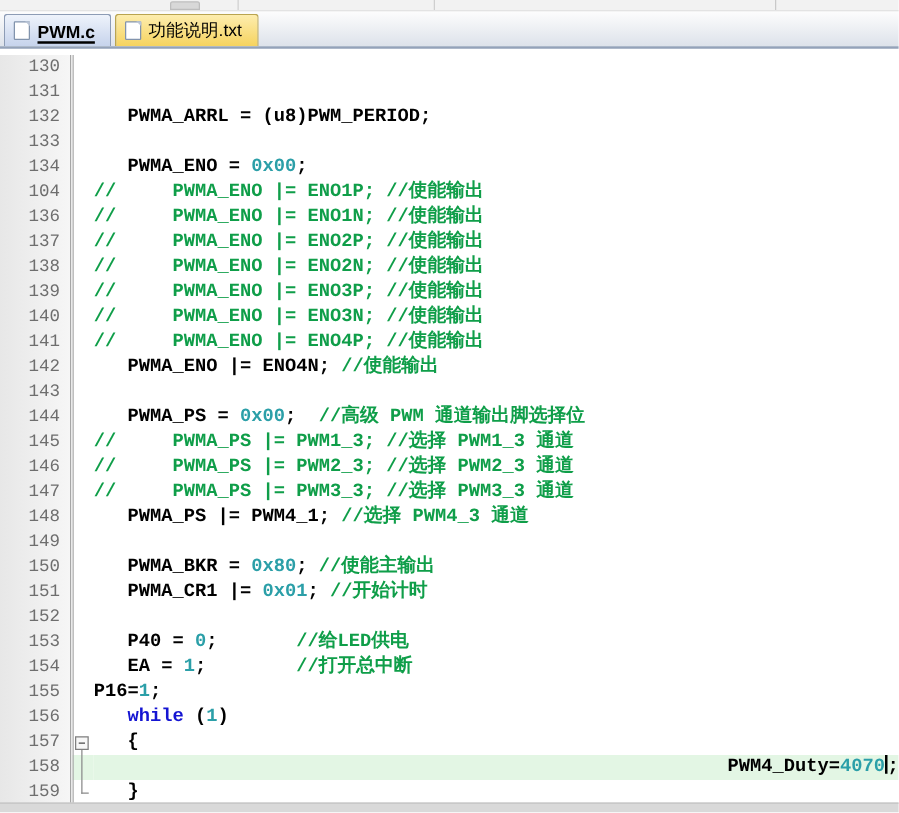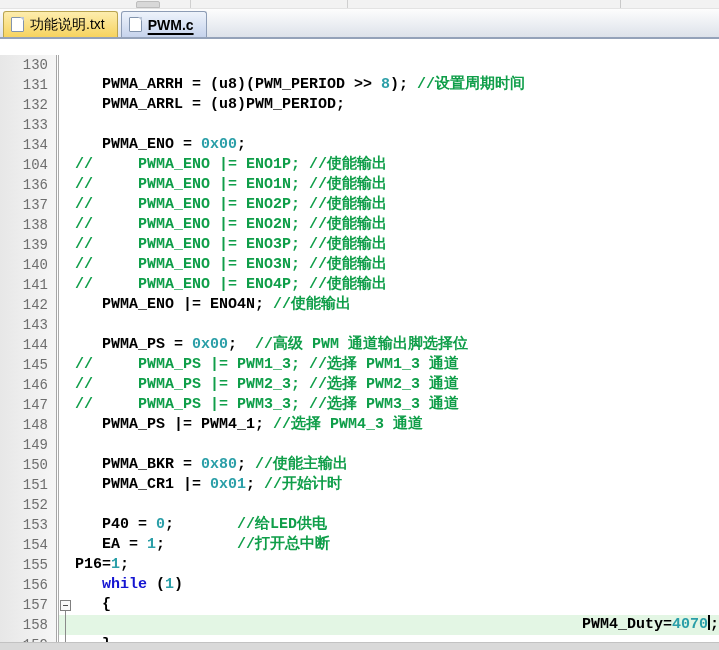--- a/index.html
+++ b/index.html
@@ -24,21 +24,21 @@
   .tab.blue { background:linear-gradient(#eef3fb,#c6d3ec); }
   .tab.blue .tablabel { font-weight:bold; text-decoration:underline; text-underline-offset:3px; text-decoration-thickness:2px; }
   .tab.yellow { background:linear-gradient(#fdedae,#f6d35f); border-color:#b9a450; }
   .docicon { width:11px; height:13px; background:#ffffff; border:1px solid #8294ad;
     border-radius:1px; position:relative; flex:0 0 auto; }
   .docicon::after { content:""; position:absolute; right:-1px; top:-1px; width:0; height:0;
     border-style:solid; border-width:0 4px 4px 0; border-color:transparent #b9c4d6 transparent transparent; }
 
   
   .editor { position:absolute; top:40px; left:0; right:0; bottom:7px; background:#ffffff;
-    font-family:"Liberation Mono", monospace; font-size:15px; overflow:hidden; padding-top:15px; }
+    font-family:"Liberation Mono", monospace; font-size:15px; overflow:hidden; padding-top:4px; }
   .row { display:flex; height:20px; line-height:20px; }
   .num { width:57px; flex:0 0 auto; box-sizing:border-box;
     background:linear-gradient(90deg,#e7e7e7,#f6f6f6);
     color:#6e6e6e; text-align:right; padding-right:8px; font-size:14px;
     border-right:1px solid #a6a6a6; }
   .fold { width:17px; flex:0 0 auto; position:relative; background:#ffffff;
     margin-left:1px; border-left:1px solid #ababab; box-sizing:border-box; }
   .code { flex:1 1 auto; white-space:pre; color:#000000; font-weight:700; }
   .row.hl .code, .row.hl .fold { background:var(--hl);text-align:right; }
 
@@ -65,40 +65,39 @@
 <body>
 
 <div class="topstrip">
   <div class="frag-btn"></div>
   <div class="frag-sep1"></div>
   <div class="frag-sep2"></div>
   <div class="frag-sep3"></div>
 </div>
 
 <div class="tabbar">
+  <div class="tab blue">
+    <span class="docicon"></span>
+    <span class="tablabel">PWM.c</span>
+  </div>
   <div class="tab yellow">
     <span class="docicon"></span>
     <span class="tablabel">功能说明.txt</span>
   </div>
-  <div class="tab blue">
-    <span class="docicon"></span>
-    <span class="tablabel">PWM.c</span>
-  </div>
 </div>
 
 <div class="editor">
     <div class="row">
       <div class="num">130</div>
       <div class="fold"></div>
       <div class="code"></div>
     </div>
     <div class="row">
       <div class="num">131</div>
       <div class="fold"></div>
-      <div class="code"><span>   PWMA_ARRH = (u8)(PWM_PERIOD &gt;&gt; </span><span class="tok-n">8</span><span>); </span><span class="tok-c">//设置周期时间</span></div>
     </div>
     <div class="row">
       <div class="num">132</div>
       <div class="fold"></div>
       <div class="code"><span>   PWMA_ARRL = (u8)PWM_PERIOD;</span></div>
     </div>
     <div class="row">
       <div class="num">133</div>
       <div class="fold"></div>
       <div class="code"></div>

